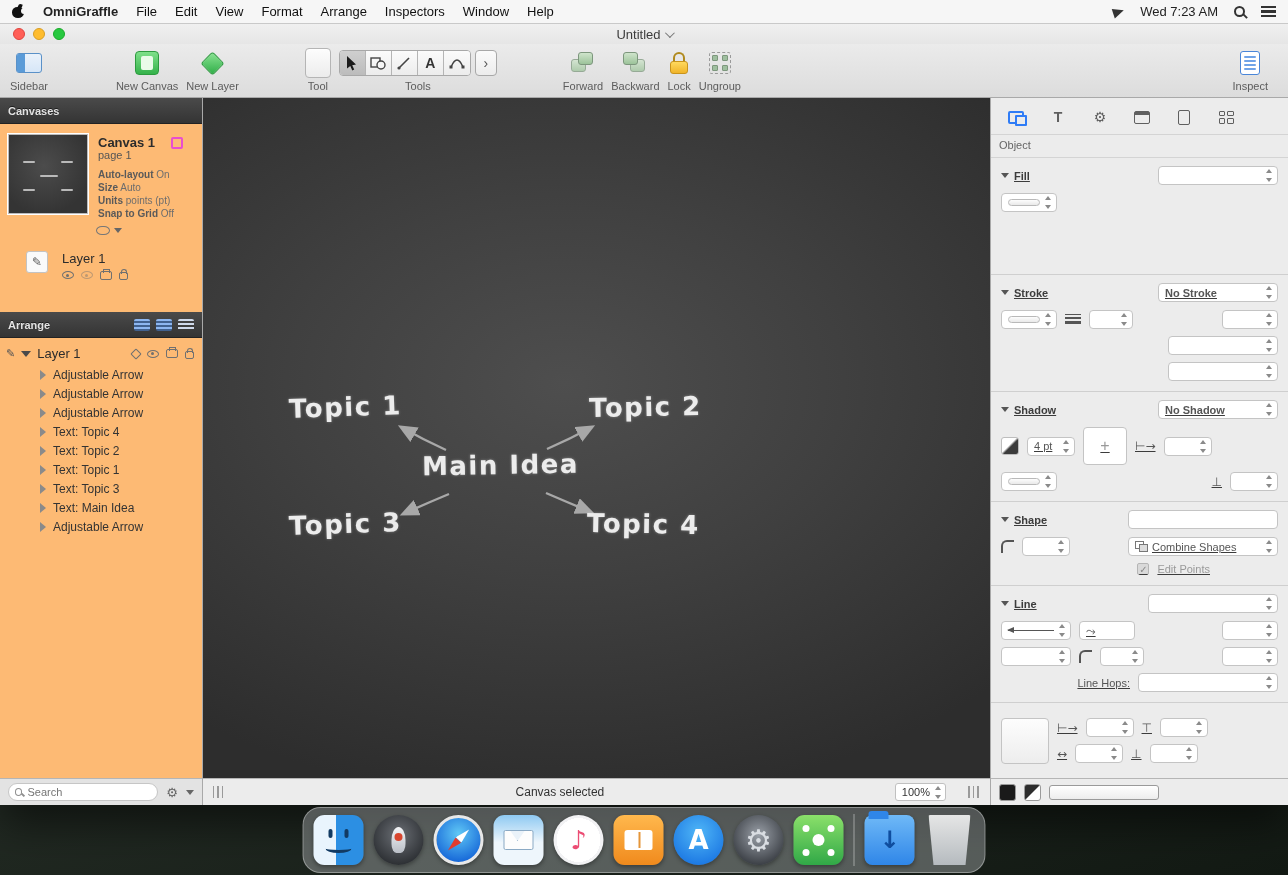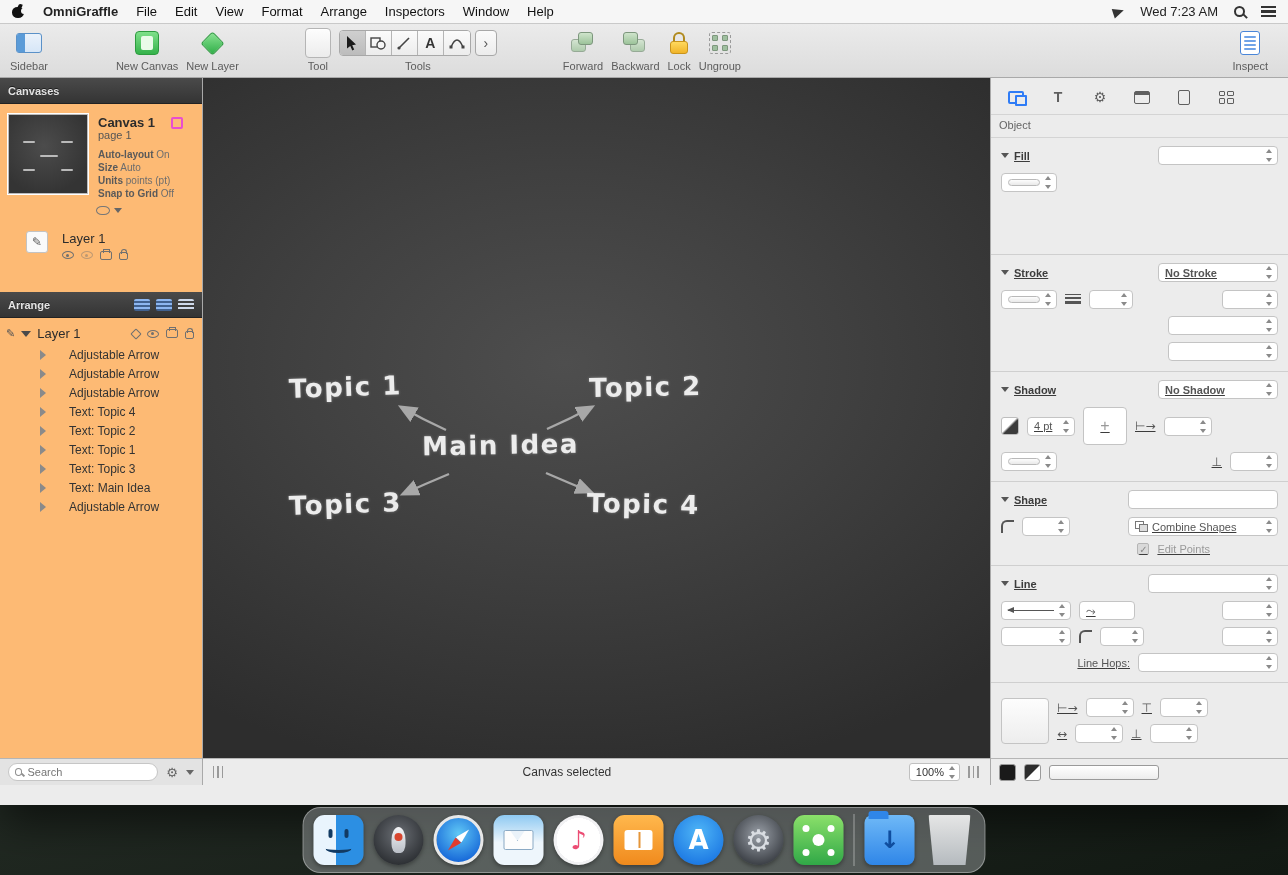--- a/index.html
+++ b/index.html
@@ -124,21 +124,21 @@
   .minilock { width:9px; height:8px; border:1.5px solid #707070; border-radius:2px; position:relative; margin-top:2px; }
   .minilock::before { content:""; position:absolute; left:1px; top:-4px; width:4px; height:4px; border:1.5px solid #707070; border-bottom:none; border-radius:4px 4px 0 0; }
   .diamond-sm { width:8px; height:8px; border:1.5px solid #707070; transform:rotate(45deg); border-radius:1px; }
 
   .contents-head { margin-top:32px; }
   .contents-list { padding-top:6px; }
   .cl-layer-row { display:flex; align-items:center; gap:6px; padding:2px 8px 4px 6px; font-size:13px; color:#2c2c2c; }
   .cl-layer-row .pencil-sm { font-size:11px; color:#555; }
   .disc { width:0; height:0; border-left:5px solid transparent; border-right:5px solid transparent; border-top:6px solid #4a4a4a; }
   .cl-icons { margin-left:auto; display:flex; gap:7px; align-items:center; }
-  .cl-item { display:flex; align-items:center; gap:23px; padding:2.5px 0 2.5px 40px; font-size:12px; color:#333; }
+  .cl-item { display:flex; align-items:center; gap:7px; padding:2.5px 0 2.5px 40px; font-size:12px; color:#333; }
   .disc-r { width:0; height:0; border-top:5px solid transparent; border-bottom:5px solid transparent; border-left:6px solid #8a8a8a; }
 
   .sb-bottom { background:#e3e3e3; padding:0 8px; gap:8px; }
   .search-field { flex:1; height:18px; background:#fff; border:1px solid #c6c6c6; border-radius:9px; display:flex; align-items:center; padding:0 6px; gap:5px; }
   .search-field input { border:none; outline:none; width:100%; font-size:11px; color:#444; background:transparent; font-family:inherit; }
   .mag.sm { width:8px; height:8px; border-width:1.5px; opacity:.55; }
   .mag.sm::after { width:4px; right:-4px; bottom:-1px; }
   .gear-g { font-size:13px; color:#666; line-height:1; }
 
   
@@ -150,21 +150,21 @@
   .chalk {
     position:absolute; color:#ececec; font-weight:bold; font-size:26px; letter-spacing:1.5px;
     font-family:"DejaVu Sans",sans-serif; text-shadow:0 0 3px rgba(255,255,255,.35);
     white-space:nowrap;
   }
   .arrows { position:absolute; left:0; top:0; }
 
   .canvas-status { background:#ececec; justify-content:space-between; padding:0 10px; }
   .grip { width:12px; height:12px; background:repeating-linear-gradient(90deg,#9a9a9a 0 1.5px,transparent 1.5px 4.5px); }
   .status-text { font-size:12px; color:#333; }
-  .zoom-ctl { display:flex; align-items:center; gap:8px; }
+  .zoom-ctl { display:flex; align-items:center; gap:22px; }
   .zoom-field { height:18px; background:#fff; border:1px solid #c0c0c0; border-radius:3px; display:flex; align-items:center; font-size:11px; color:#333; padding:0 2px 0 6px; gap:4px; }
 
   
   .inspector { width:298px; background:#ececec; border-left:1px solid #a9a9a9; display:flex; flex-direction:column; font-size:11px; color:#3c3c3c; }
   .insp-scroll { flex:1; overflow:hidden; }
   .insp-tabs { display:flex; gap:20px; padding:10px 0 8px 14px; align-items:center; border-bottom:1px solid #d4d4d4; }
   .itab { width:22px; height:18px; display:flex; align-items:center; justify-content:center; color:#5f5f5f; font-size:14px; }
   .obj-glyph { width:16px; height:13px; border:2px solid #2f7cf6; border-radius:2px; position:relative; }
   .obj-glyph::after { content:""; position:absolute; right:-5px; bottom:-4px; width:8px; height:7px; background:#ececec; border:2px solid #2f7cf6; border-radius:1px; }
   .tbl-glyph { width:16px; height:13px; border:1.5px solid #5f5f5f; border-radius:2px; background:linear-gradient(#5f5f5f 0 3px,transparent 3px); }
@@ -267,20 +267,31 @@
   <div class="mb-right">
     <span class="send-icon"></span>
     <span>Wed 7:23 AM</span>
     <span class="mag"></span>
     <span class="list-icon"></span>
   </div>
 </div>
 
 <div class="window">
 
+  <div class="titlebar">
+    <div class="traffic">
+      <span class="tl red"></span>
+      <span class="tl yellow"></span>
+      <span class="tl green"></span>
+    </div>
+    <div class="win-title">
+      <span>Untitled</span>
+      <span class="chev-down"></span>
+    </div>
+  </div>
 
   <div class="toolbar">
     <div class="tb-item">
       <div class="tb-iconbox">
           <span class="sidebar-glyph"></span>
         </div>
       <span class="tb-label">Sidebar</span>
     </div>
     <div class="sp" style="width:60px"></div>
     <div class="tb-item">

